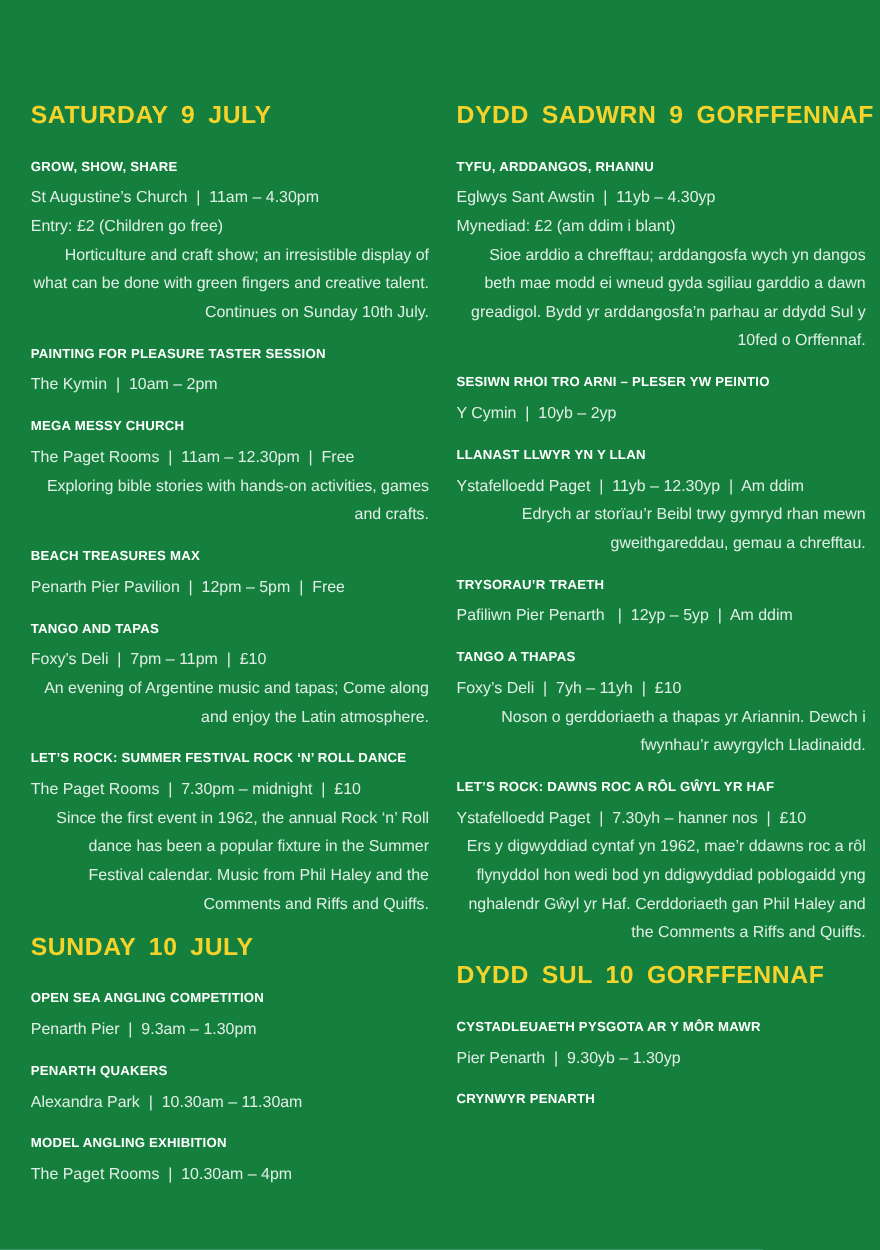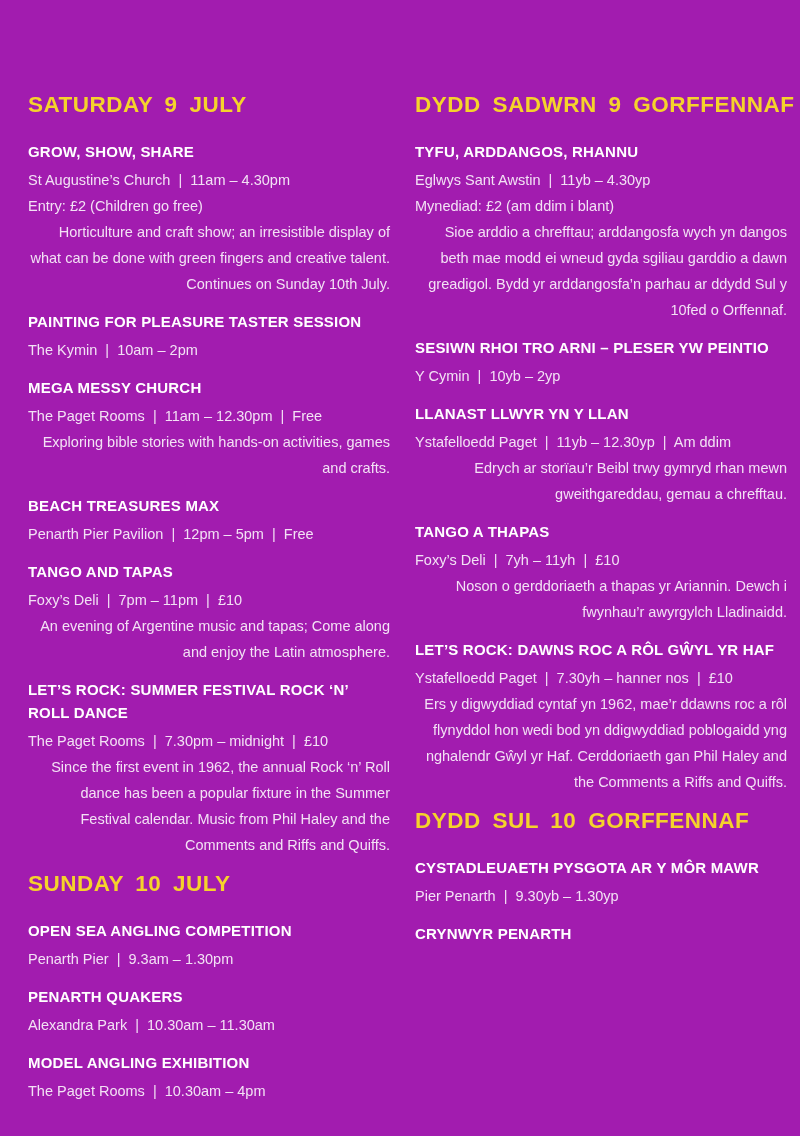--- a/index.html
+++ b/index.html
@@ -7,21 +7,21 @@
     width: 800px; height: 1136px;
     background: #63bd97;
     font-family: "Liberation Sans", "DejaVu Sans", sans-serif;
   }
   .page {
     position: relative;
     width: 800px; height: 1136px;
     overflow: hidden;
     box-sizing: border-box;
     padding: 92px 13px 16px 28px;
-    background: #a21caf;
+    background: #15803d;
   }
   .columns { display: flex; gap: 25px; }
   .column { width: 362px; flex: 0 0 362px; }
   .column.welsh { width: 372px; flex: 0 0 372px; }
 
   .day-heading {
     color: #f5d32b;
     font-family: "Liberation Sans", sans-serif;
     font-weight: 700;
     font-size: 22.5px;
@@ -30,21 +30,21 @@
     word-spacing: 5px;
     white-space: nowrap;
     margin: 0 0 22px 0;
   }
   .day-heading.subsequent { margin-top: 10px; }
 
   .event { margin: 0 0 13px 0; }
   .event-title {
     color: #ffffff;
     font-weight: 700;
-    font-size: 15px;
+    font-size: 12px;
     line-height: 23px;
     letter-spacing: 0.2px;
     margin: 0 0 4px 0;
   }
   .event-meta {
     color: rgba(255, 255, 255, 0.87);
     font-size: 14.5px;
     line-height: 26px;
     margin: 0;
     white-space: pre-wrap;
@@ -118,20 +118,24 @@
         <article class="event">
           <h3 class="event-title">SESIWN RHOI TRO ARNI – PLESER YW PEINTIO</h3>
           <p class="event-meta">Y Cymin  |  10yb – 2yp</p>
         </article>
         <article class="event">
           <h3 class="event-title">LLANAST LLWYR YN Y LLAN</h3>
           <p class="event-meta">Ystafelloedd Paget  |  11yb – 12.30yp  |  Am ddim</p>
           <p class="event-desc">Edrych ar storïau’r Beibl trwy gymryd rhan mewn gweithgareddau, gemau a chrefftau.</p>
         </article>
         <article class="event">
+          <h3 class="event-title">TRYSORAU’R TRAETH</h3>
+          <p class="event-meta">Pafiliwn Pier Penarth   |  12yp – 5yp  |  Am ddim</p>
+        </article>
+        <article class="event">
           <h3 class="event-title">TANGO A THAPAS</h3>
           <p class="event-meta">Foxy’s Deli  |  7yh – 11yh  |  £10</p>
           <p class="event-desc">Noson o gerddoriaeth a thapas yr Ariannin. Dewch i fwynhau’r awyrgylch Lladinaidd.</p>
         </article>
         <article class="event">
           <h3 class="event-title">LET’S ROCK: DAWNS ROC A RÔL GŴYL YR HAF</h3>
           <p class="event-meta">Ystafelloedd Paget  |  7.30yh – hanner nos  |  £10</p>
           <p class="event-desc">Ers y digwyddiad cyntaf yn 1962, mae’r ddawns roc a rôl flynyddol hon wedi bod yn ddigwyddiad poblogaidd yng nghalendr Gŵyl yr Haf. Cerddoriaeth gan Phil Haley and the Comments a Riffs and Quiffs.</p>
         </article>
         <h2 class="day-heading subsequent">DYDD SUL 10 GORFFENNAF</h2>

